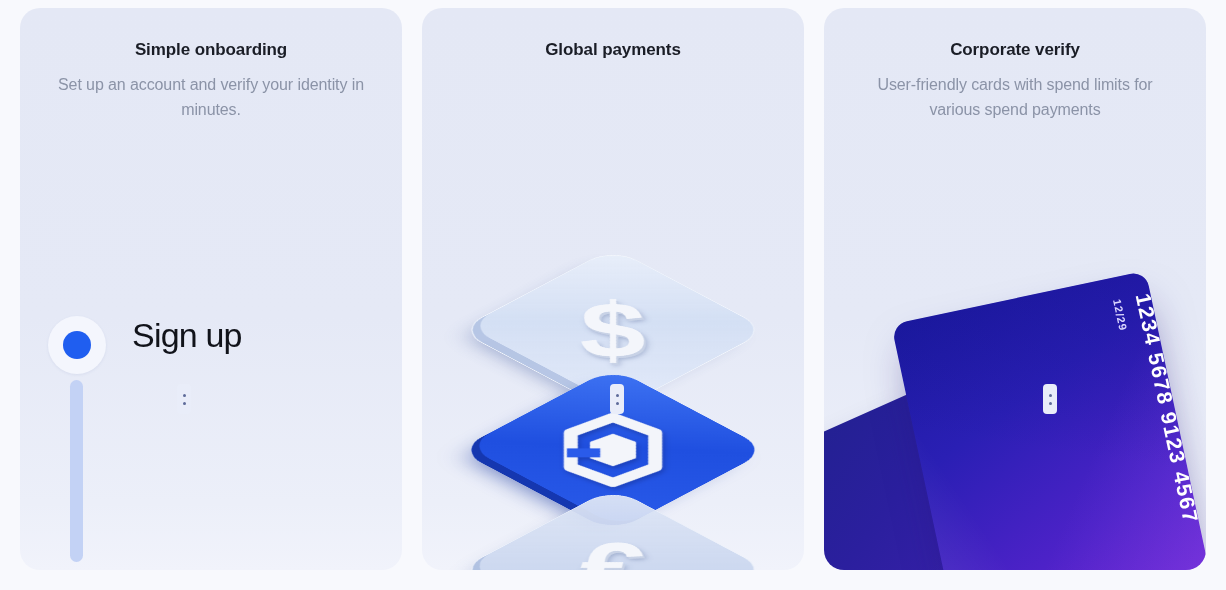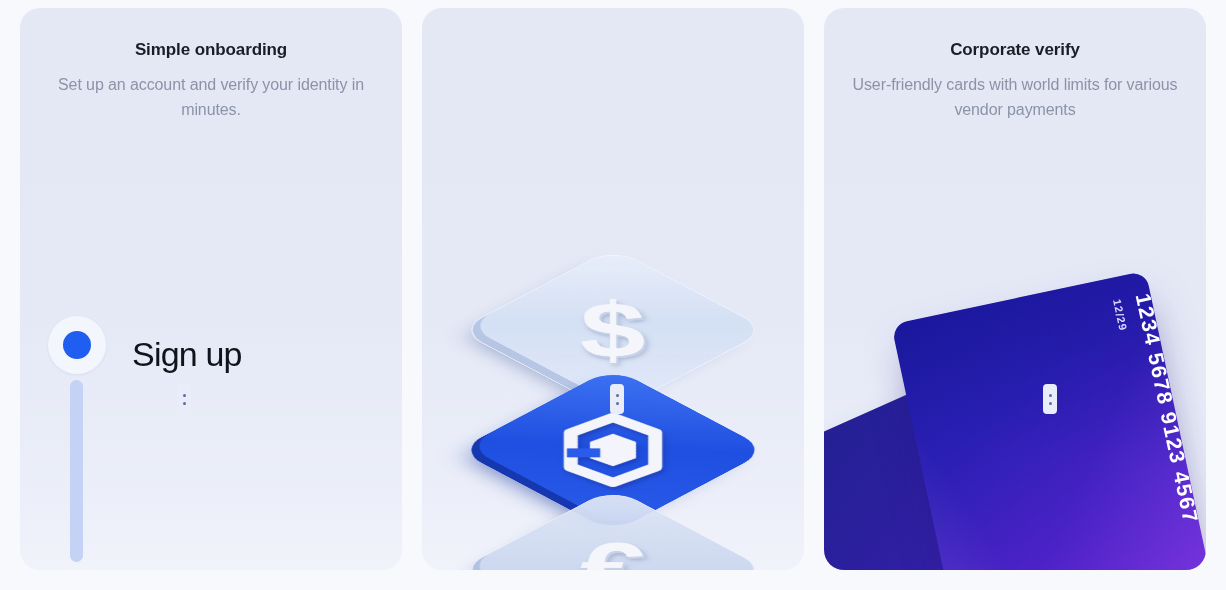--- a/index.html
+++ b/index.html
@@ -62,21 +62,21 @@
     top: 140px;
     bottom: 0;
   }
 
   
   .step-wrap {
     position: absolute;
     left: 28px;
     top: 168px;
     display: flex;
-    align-items: flex-end;
+    align-items: flex-start;
   }
   .step-ring {
     width: 58px;
     height: 58px;
     border-radius: 50%;
     background: #f4f6fd;
     display: flex;
     align-items: center;
     justify-content: center;
     box-shadow: 0 1px 3px rgba(90,110,170,.10);
@@ -271,20 +271,21 @@
           <div class="step-dot"></div>
         </div>
         <div class="step-label">Sign up</div>
       </div>
       <div class="step-line"></div>
     </div>
   </div>
 
   <div class="feature-card">
     <div class="card-head">
+      <div class="card-title">Global payments</div>
     </div>
     <div class="card-body">
       <div class="tiles">
 
         <div class="tile tile-top">
           <span class="glyph">$</span>
         </div>
 
         <div class="tile tile-mid">
           <svg class="hex-logo" viewBox="0 0 100 100">
@@ -298,21 +299,21 @@
           <span class="glyph">€</span>
         </div>
 
       </div>
     </div>
   </div>
 
   <div class="feature-card">
     <div class="card-head">
       <div class="card-title">Corporate verify</div>
-      <div class="card-desc">User-friendly cards with world limits for various vendor payments</div>
+      <div class="card-desc">User-friendly cards with spend limits for various spend payments</div>
     </div>
     <div class="card-body">
       <div class="cards-art">
 
         <div class="bank-card bank-card-back">
           <div class="card-inner">
             <div class="pan back-pan">1234 5678 9123 4567</div>
             <div class="exp back-exp">12/29</div>
           </div>
 

